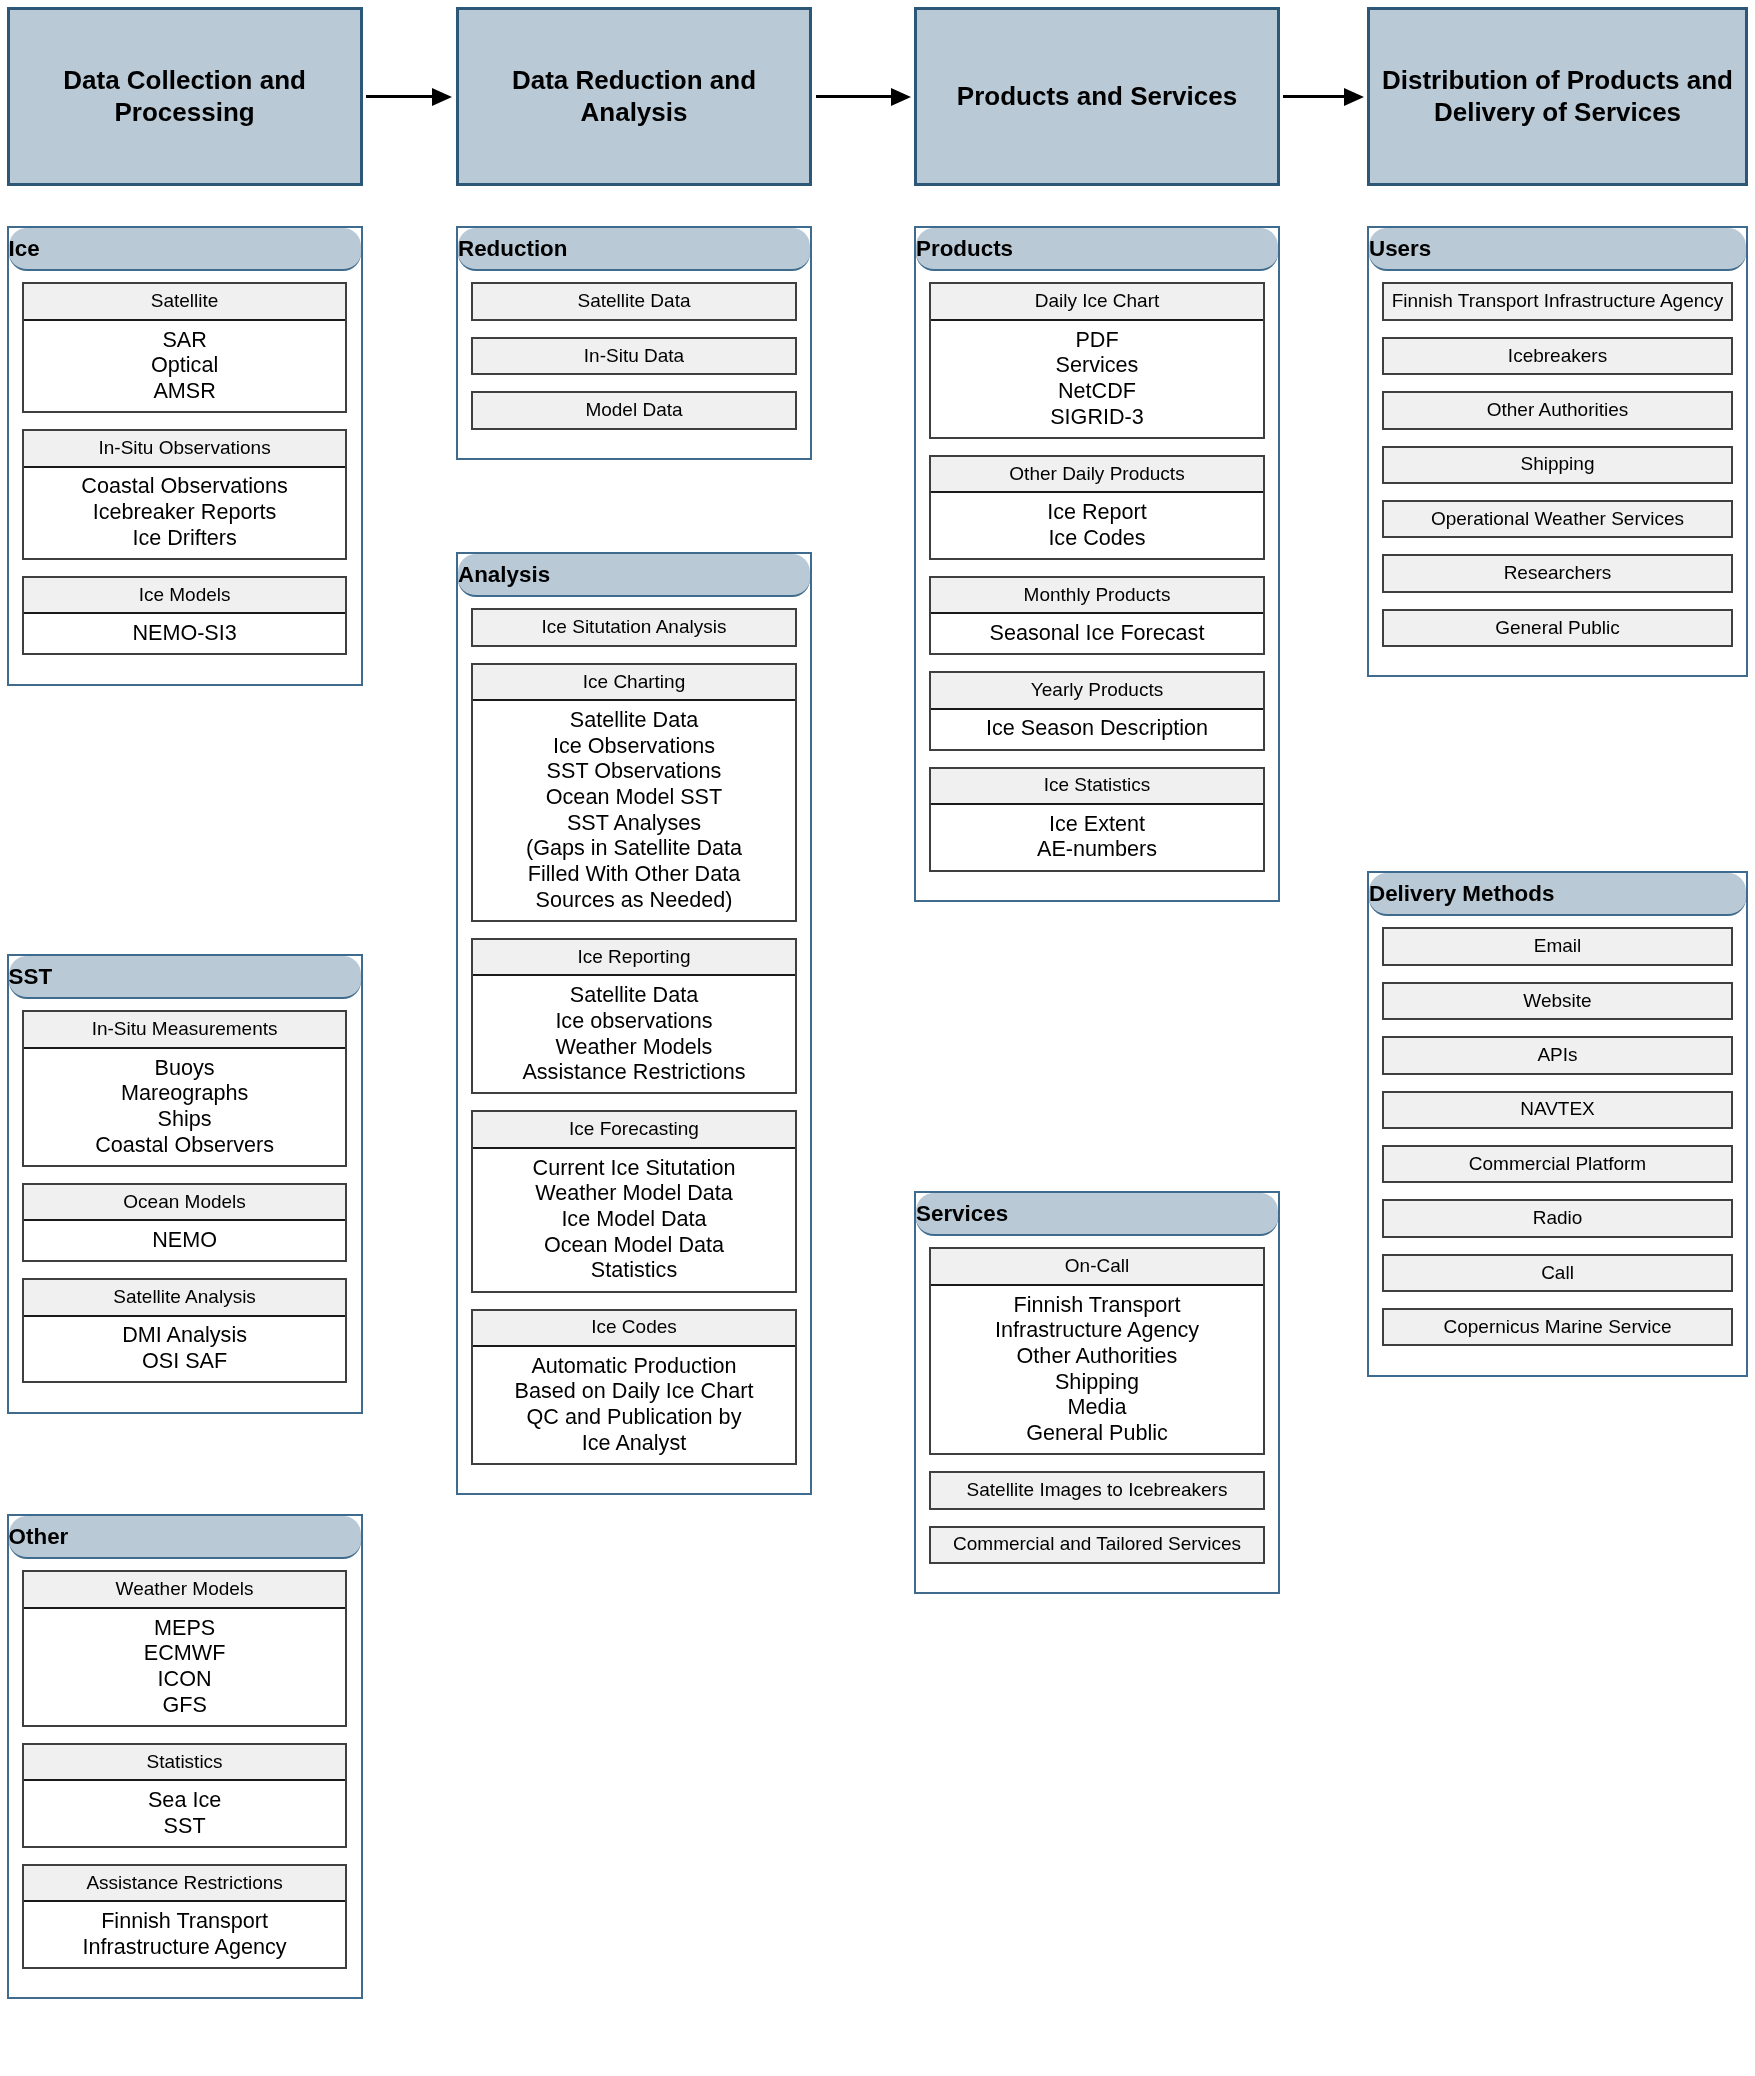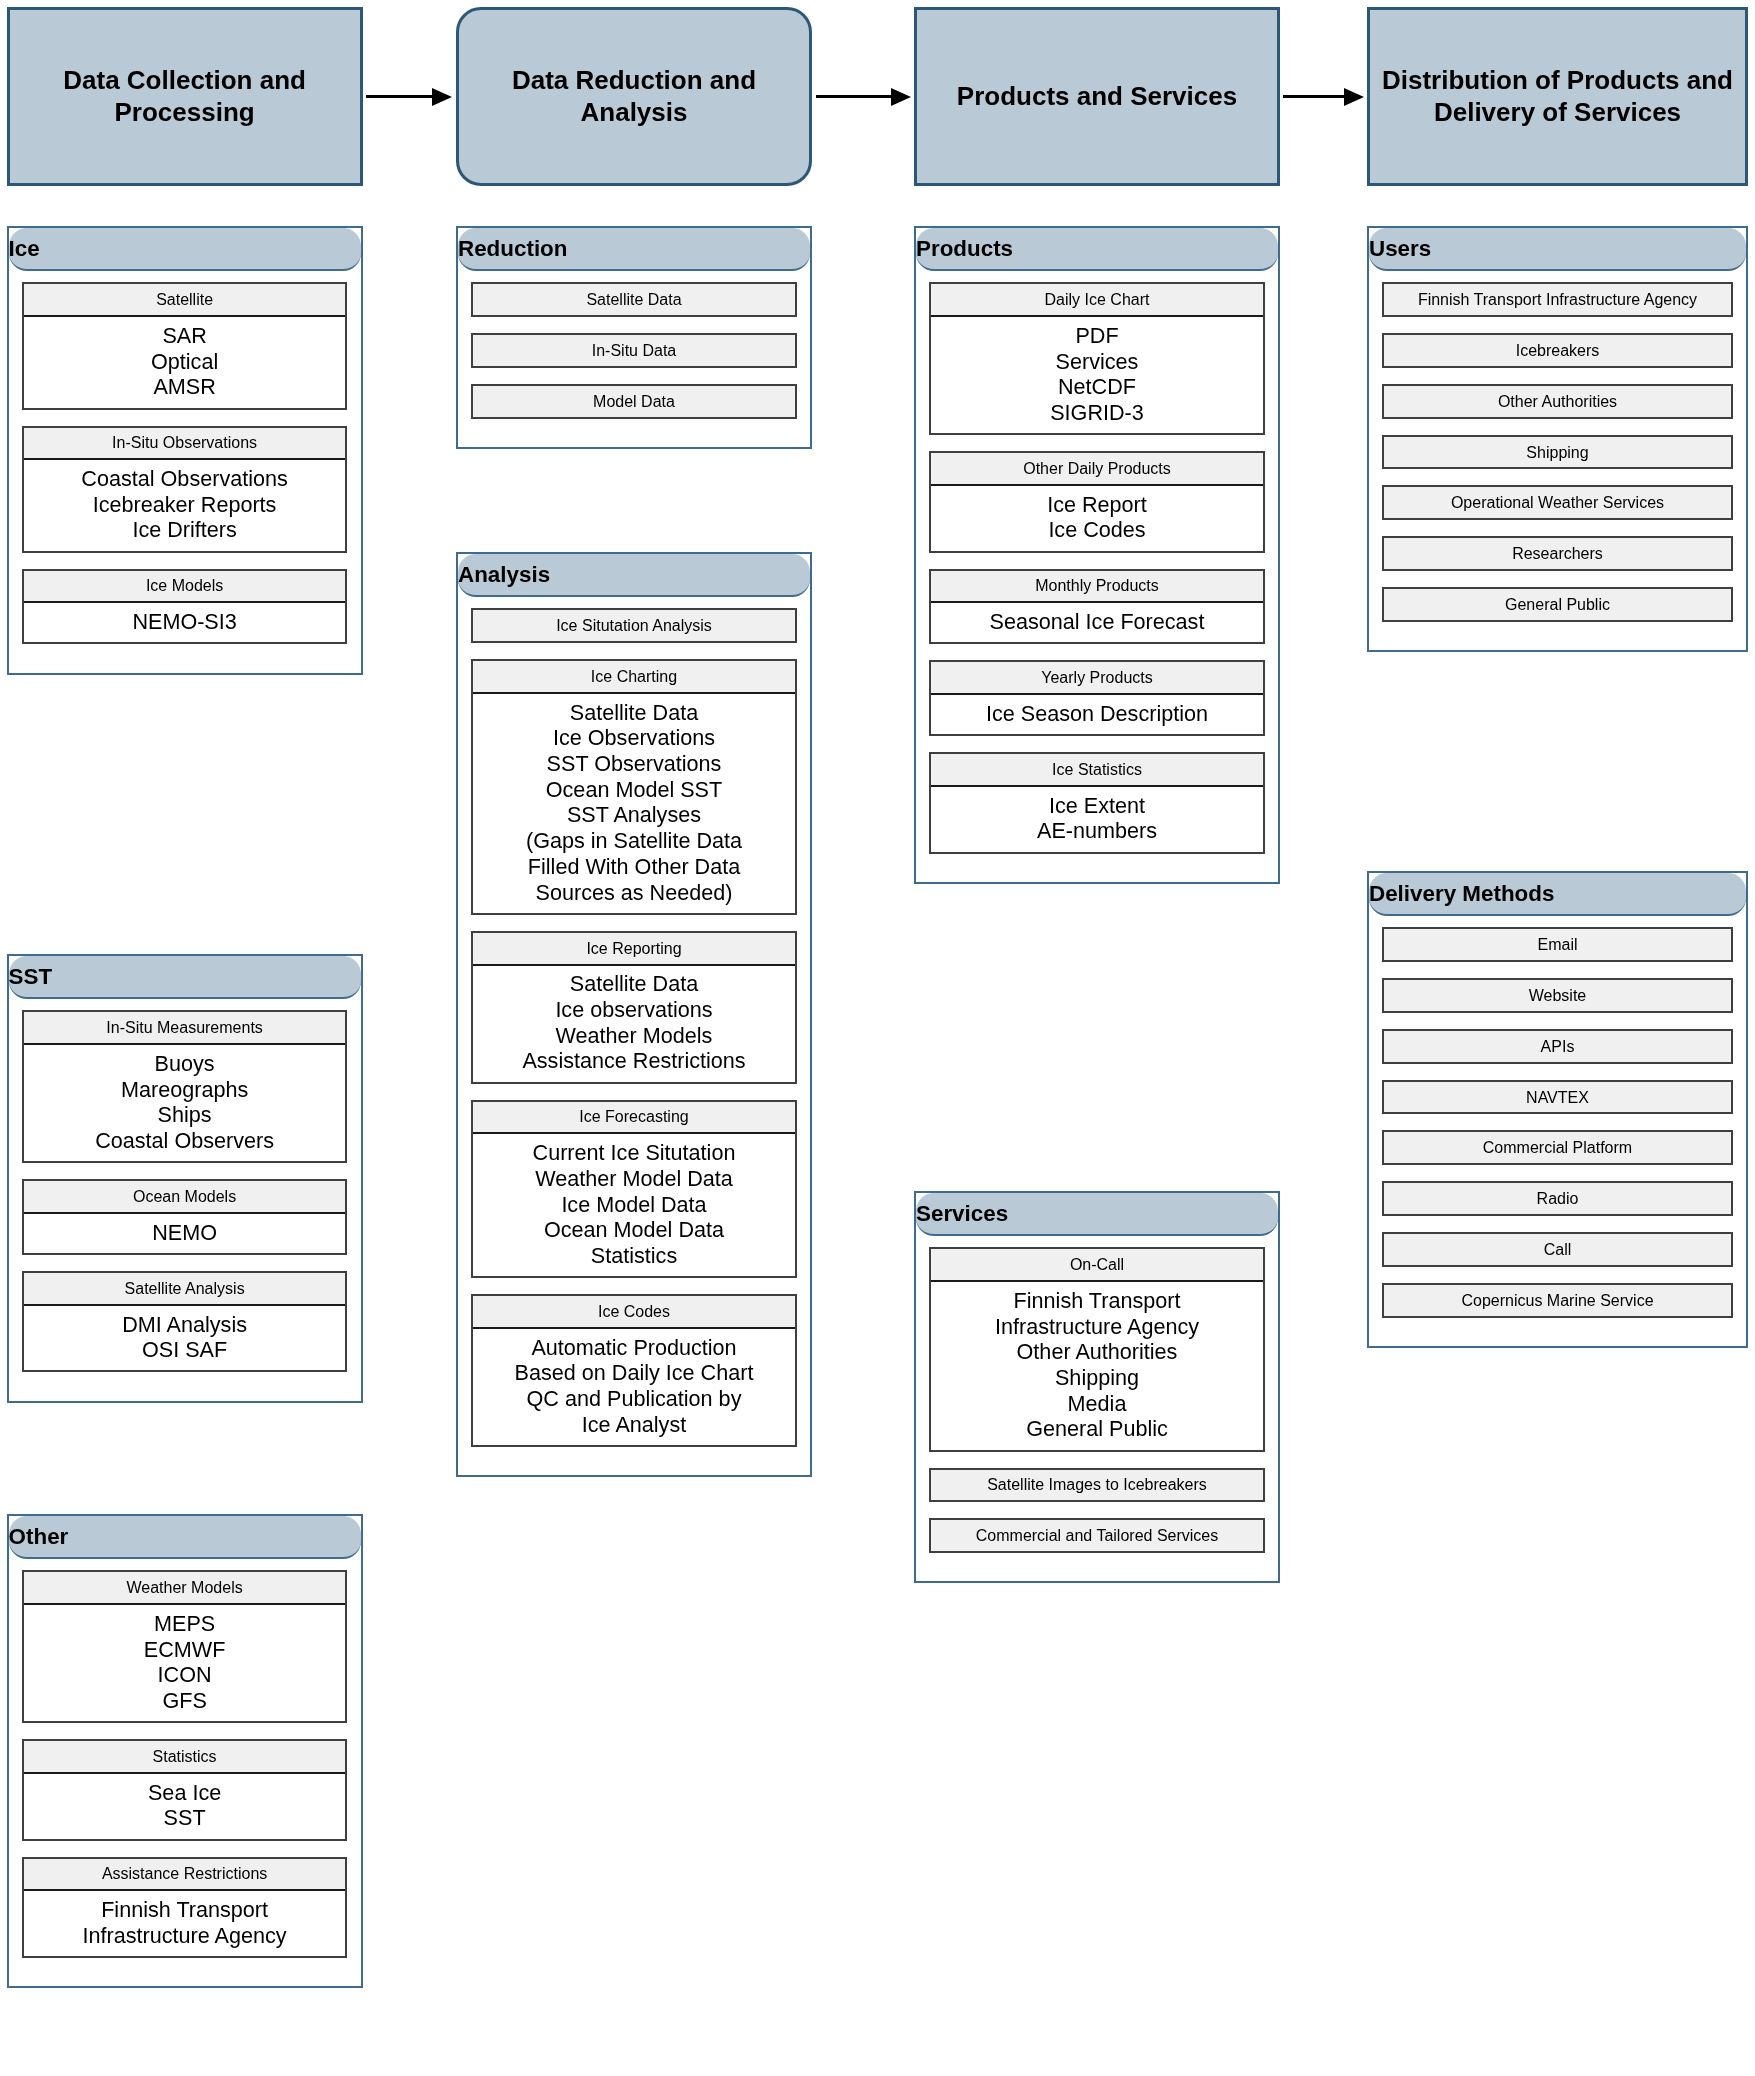--- a/index.html
+++ b/index.html
@@ -34,21 +34,21 @@
     align-items: center;
     justify-content: center;
     text-align: center;
     font-weight: bold;
     font-size: 26px;
     line-height: 1.25;
     padding: 0 11.6px;
     box-sizing: border-box;
   }
   .stage-box.s0 { left: 6.6px;    width: 356px; }
-  .stage-box.s1 { left: 456px;  width: 356px; border-radius: 25px; }
+  .stage-box.s1 { left: 456px;  width: 356px; }
   .stage-box.s2 { left: 914px; width: 366px; }
   .stage-box.s3 { left: 1367px; width: 381px; }
 
   .arrow {
     position: absolute;
     top: 88px;
     height: 16.6px;
   }
   .arrow.a0 { left: 366px; width: 86px; }
   .arrow.a1 { left: 816px; width: 95px; }
@@ -93,21 +93,21 @@
   
   .sub {
     margin-bottom: 16px;
     border: 2.5px solid #3f3f3f;
     box-sizing: border-box;
     background: #ffffff;
   }
   .sub:last-child { margin-bottom: 15px; }
   .sub-header {
     background: #f0f0f0;
-    font-size: 16px;
+    font-size: 19px;
     text-align: center;
     padding: 5.8px 5px;
     line-height: 1.2;
     box-sizing: border-box;
   }
   .sub.has-items > .sub-header {
     border-bottom: 2.5px solid #1a1a1a;
   }
   .sub-items {
     background: #ffffff;

